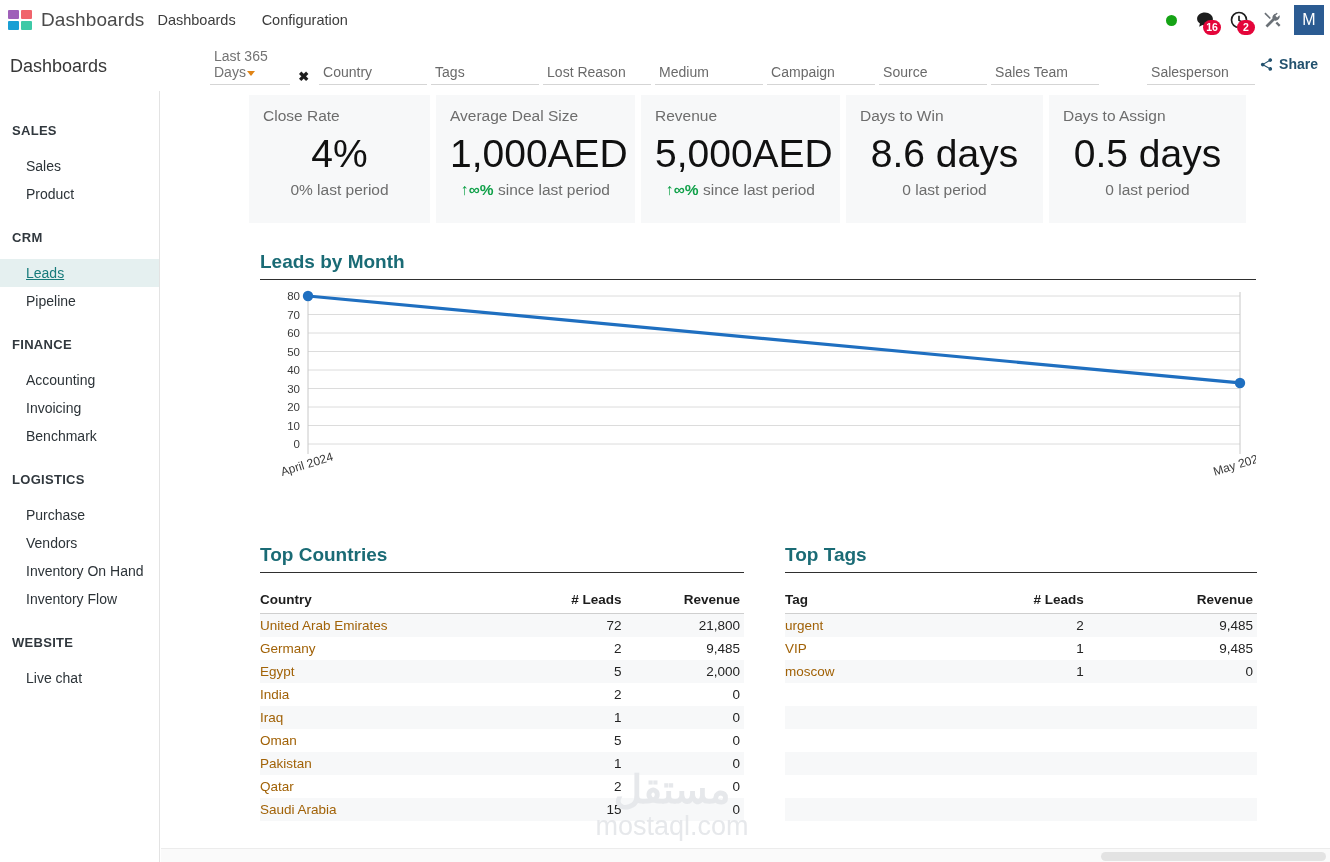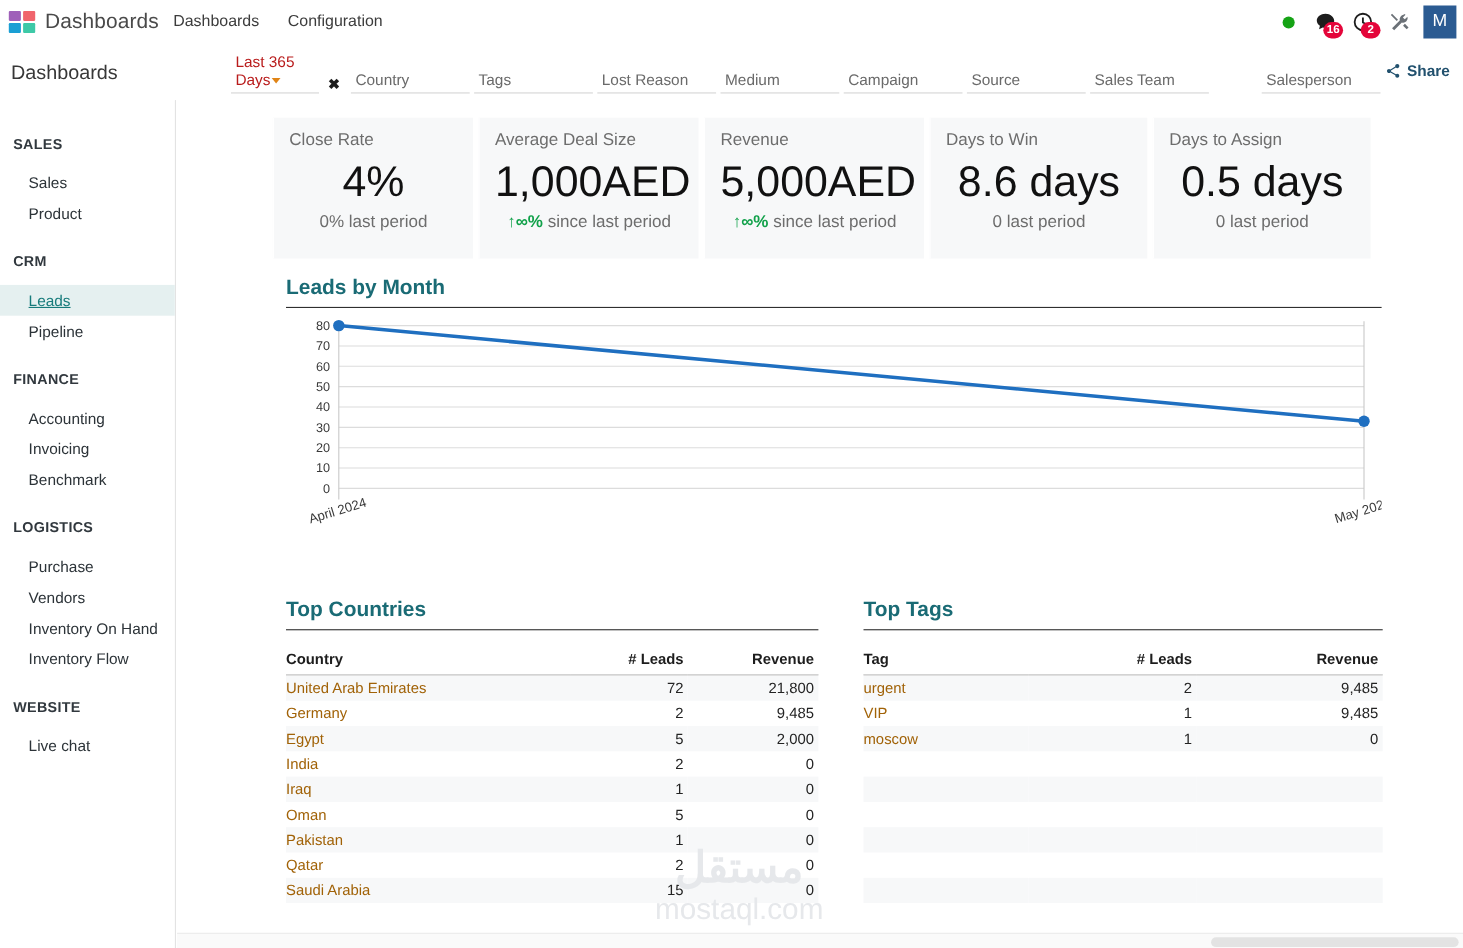--- a/index.html
+++ b/index.html
@@ -57,21 +57,21 @@
     position: absolute; left: 0; top: 41px; width: 1330px; height: 50px;
     background: #fff; display: flex; align-items: center;
   }
   #page-title { font-size: 18px; color: #373737; padding-left: 10px; width: 210px; }
   #filters { display: flex; align-items: flex-end; height: 50px; flex: 1; padding-bottom: 6px; }
   .filter {
     border-bottom: 1px solid #d5d5d5; margin-right: 4px;
     font-size: 14px; color: #6a6a6a; padding: 0 4px 4px 4px; cursor: text;
     min-width: 98px;
   }
-  .filter.active { color: #b91c1c; border-bottom-color: #d5d5d5; min-width: 0; }
+  .filter.active { color: #737373; border-bottom-color: #d5d5d5; min-width: 0; }
   .caret { display: inline-block; border-left: 4px solid transparent; border-right: 4px solid transparent;
     border-top: 5px solid #e08416; vertical-align: middle; margin-left: 1px; }
   .fclose { color: #1d1d1d; font-size: 13px; font-weight: bold; margin: 0 10px 1px 4px; cursor: pointer; }
   #f-country { min-width: 108px; }
   #f-tags { min-width: 108px; }
   #f-lostreason { min-width: 108px; }
   #f-medium { min-width: 108px; }
   #f-campaign { min-width: 108px; }
   #f-source { min-width: 108px; }
   #f-salesteam { min-width: 108px; }
@@ -93,21 +93,21 @@
   .sb-item.selected { background: #e5f0f0; color: #177b7b; text-decoration: underline; }
   .sb-gap { height: 22px; }
 
   
   #main {
     position: absolute; left: 161px; top: 91px; width: 1169px; height: 771px;
     background: #fff; overflow: hidden;
   }
 
   
-  #kpi-row { position: absolute; left: 87px; top: 16px; display: flex; }
+  #kpi-row { position: absolute; left: 87px; top: 4px; display: flex; }
   .kpi {
     background: #f7f8f9; height: 128px; padding: 12px 14px 0 14px;
     display: flex; flex-direction: column; margin-right: 5px;
     border-left: 1px solid #fff;
   }
   .kpi-label { font-size: 15.5px; color: #6d6d6d; font-weight: 400; white-space: nowrap; }
   .kpi-value { font-size: 39px; color: #111; font-weight: 400; text-align: center;
     line-height: 54px; white-space: nowrap; margin-top: 2px; }
   .kpi-sub { font-size: 15.5px; color: #6d6d6d; text-align: center; white-space: nowrap; }
   .kpi-sub .up { color: #11a14a; font-weight: 600; }

